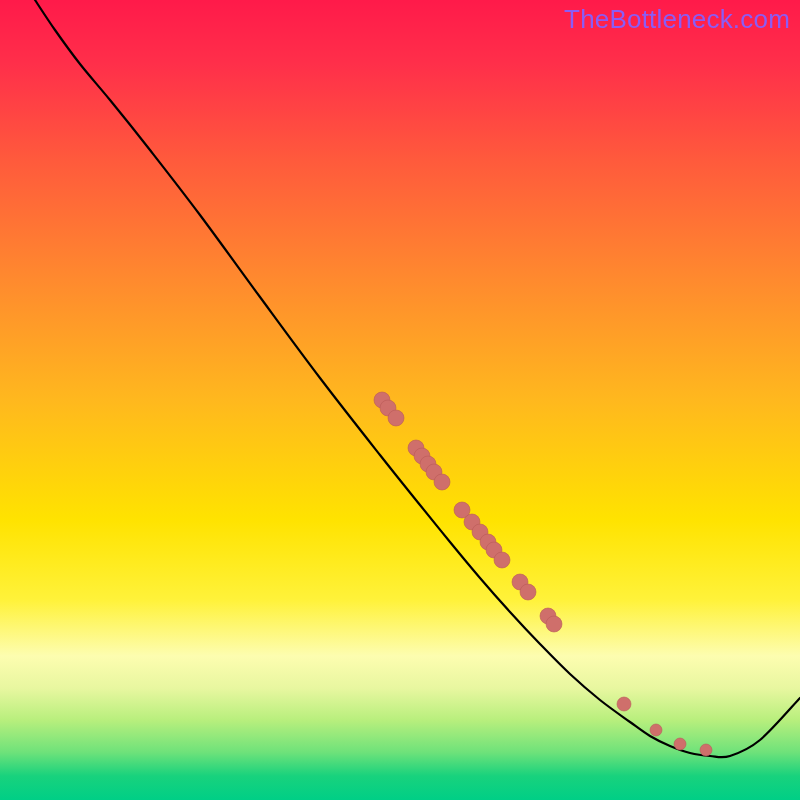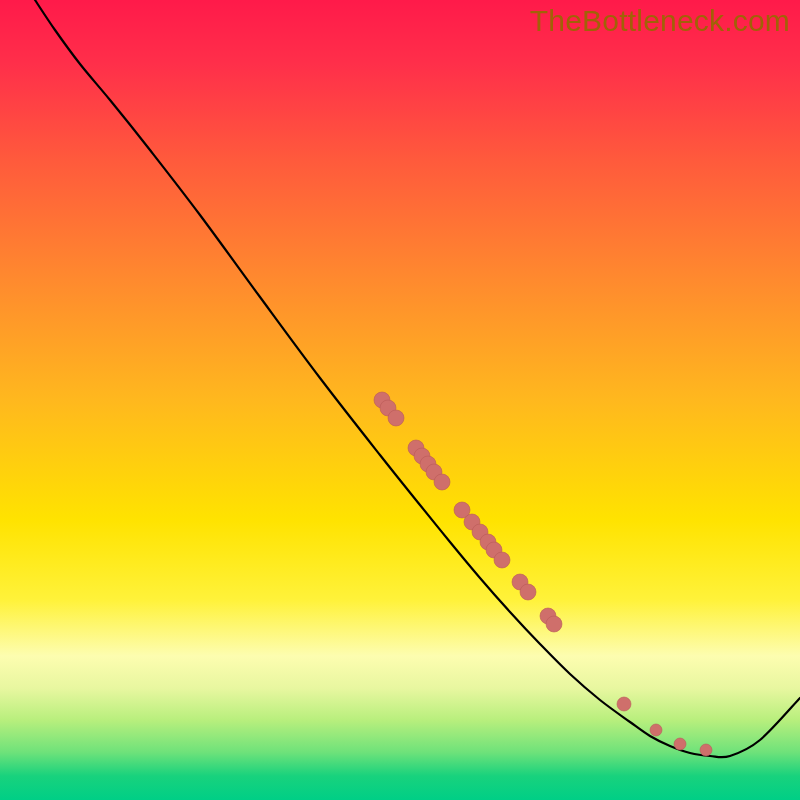--- a/index.html
+++ b/index.html
@@ -31,22 +31,22 @@
       #b8ef7d 90%,
       #6fe27a 94%,
       #18d27d 97%,
       #00cf86 100%
     );
   }
   .attribution {
     position: absolute;
     top: 4px;
     right: 10px;
-    color: #a16207;
-    font-size: 30px;
+    color: #8b5cf6;
+    font-size: 26px;
     letter-spacing: 0.2px;
     font-weight: 500;
   }
   svg.overlay {
     position: absolute;
     inset: 0;
     width: 800px;
     height: 800px;
   }
   .curve {

